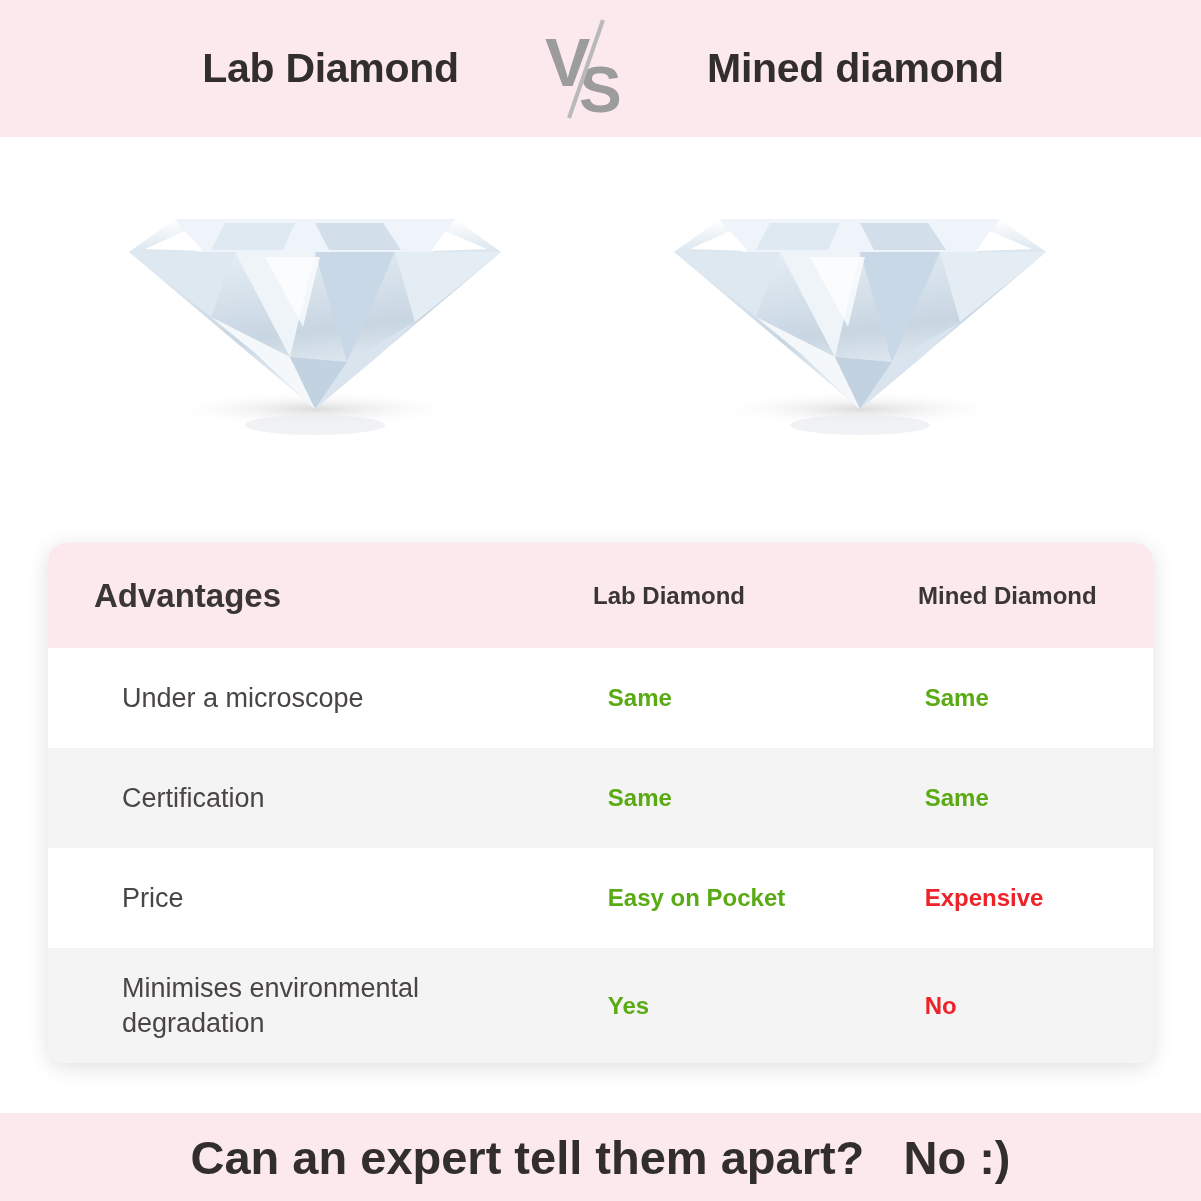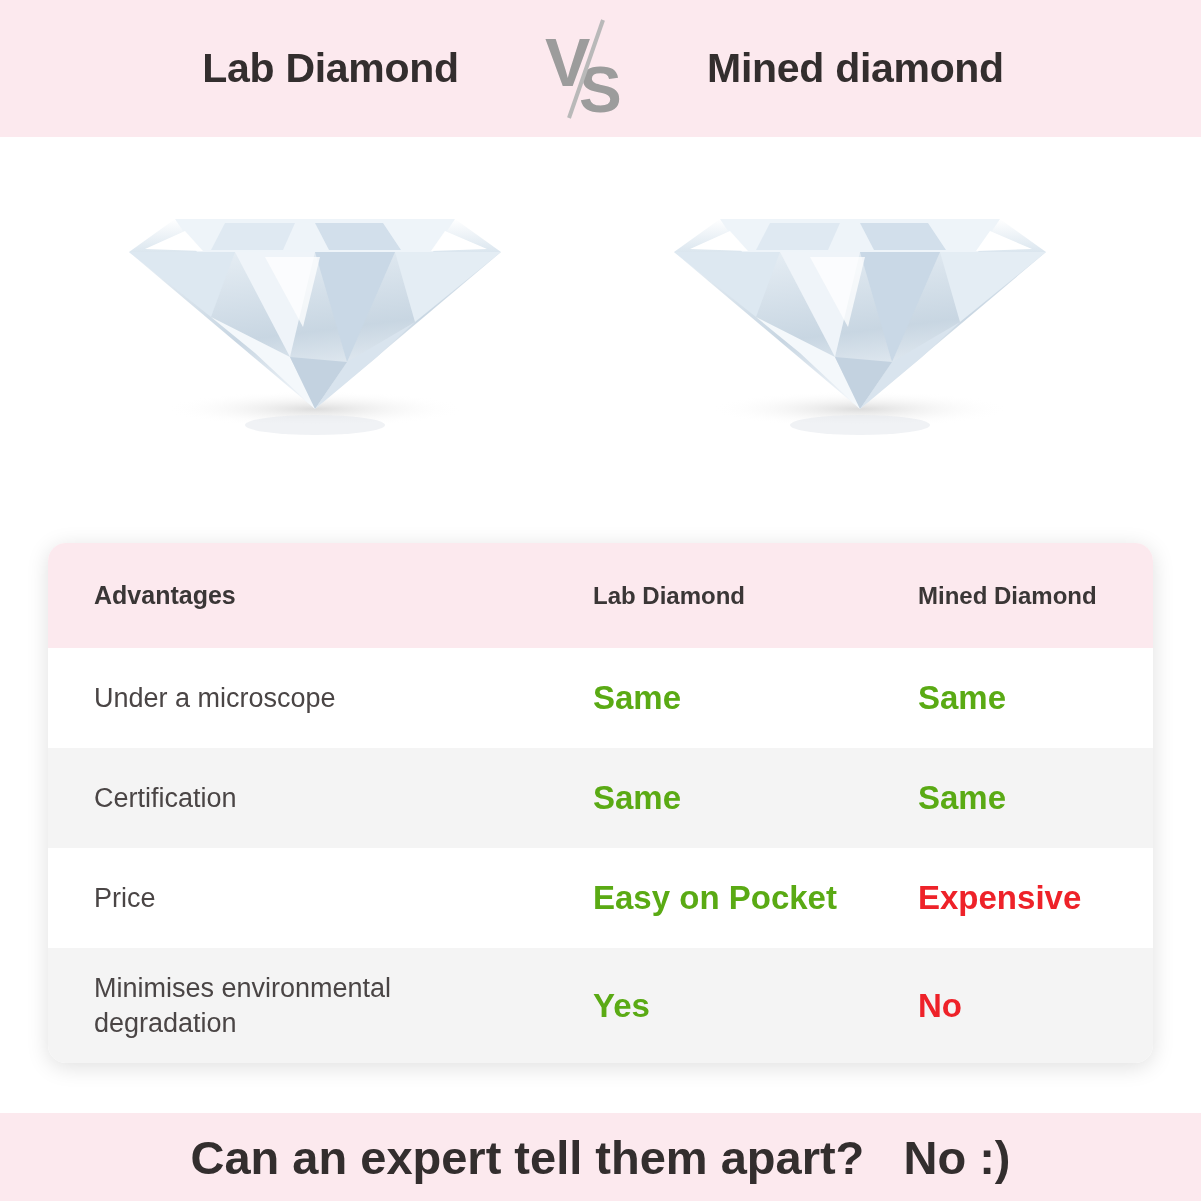--- a/index.html
+++ b/index.html
@@ -53,29 +53,29 @@
   }
   .row .cell{
     display:flex;align-items:center;
     box-sizing:border-box;
   }
   .c1{width:493px;padding-left:46px;padding-right:14px;}
   .c2{width:331px;padding-left:52px;padding-right:14px;}
   .c3{width:281px;padding-left:46px;padding-right:14px;}
 
   .header-row{background:#fce9ee;height:105px;}
-  .header-row .c1 .txt{font-size:25px;font-weight:bold;color:#3a3636;}
+  .header-row .c1 .txt{font-size:33px;font-weight:bold;color:#3a3636;}
   .header-row .c2 .txt,
   .header-row .c3 .txt{font-size:24px;font-weight:bold;color:#3a3636;}
 
-  .body-row{height:100px;background:#ffffff;}
+  .body-row{height:100px;background:#ffffff;padding-left:28px;}
   .body-row.alt{background:#f4f4f4;justify-content:center;}
   .body-row.tall{height:115px;}
   .label-txt{font-size:27px;color:#4a4545;line-height:1.26;}
-  .val-txt{font-size:33px;font-weight:bold;}
+  .val-txt{font-size:24px;font-weight:bold;}
   .val-green{color:#5aaa14;}
   .val-red{color:#ee2229;}
 
   
   .divider{
     position:absolute;width:2px;background:#cfcfcf;
     top:58px;bottom:0;
   }
   .divider.d1{left:493px;}
   .divider.d2{left:824px;}

